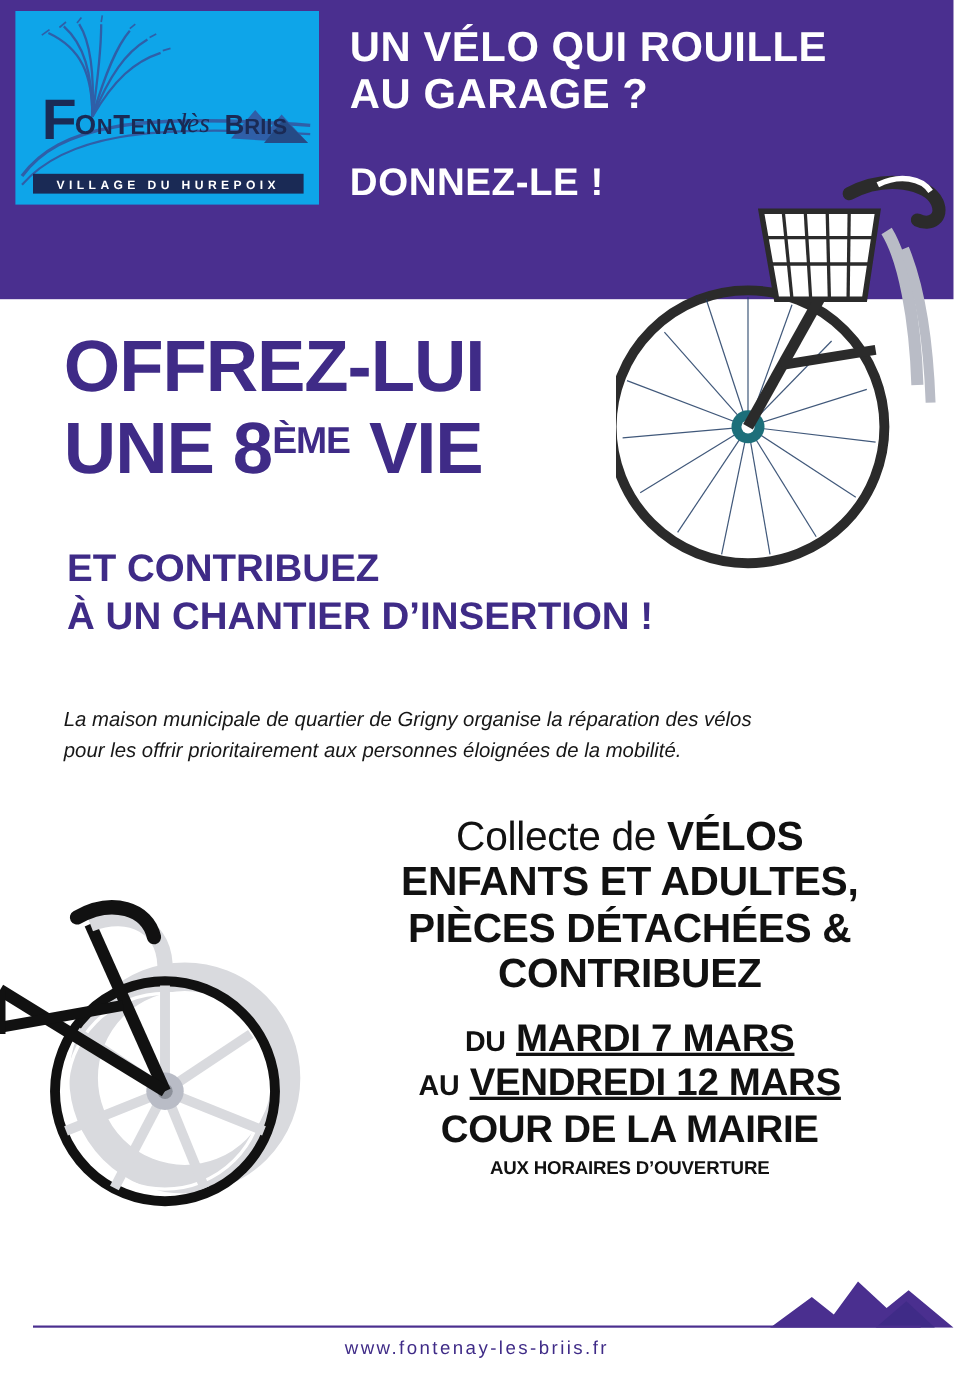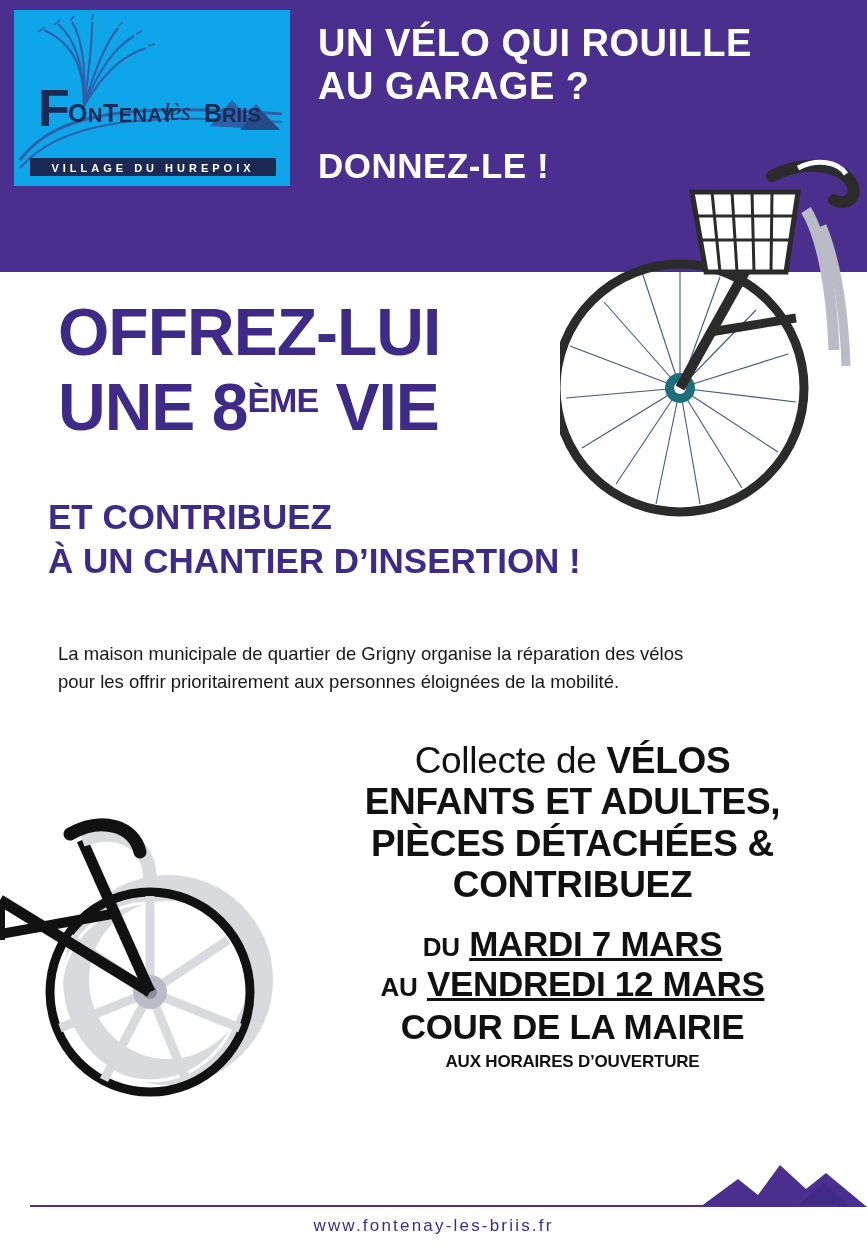--- a/index.html
+++ b/index.html
@@ -67,33 +67,34 @@
     color: #3f2b87;
     font-weight: bold;
     line-height: 0.98;
   }
   .headline .line1 { font-size: 66px; letter-spacing: -1px; }
   .headline .line2 { font-size: 66px; letter-spacing: -1px; margin-top: 10px; }
   .headline sup { font-size: 34px; vertical-align: 18px; }
 
   .subhead {
     position: absolute;
-    left: 48px; top: 495px;
+    left: 61px; top: 495px;
     width: 730px;
     color: #3f2b87;
     font-weight: bold;
     font-size: 35px;
     line-height: 1.25;
   }
 
   .blurb {
     position: absolute;
     left: 58px; top: 640px;
     width: 760px;
     color: #171717;
+    font-style: italic;
     font-size: 18.5px;
     line-height: 1.5;
   }
 
   
   .bike-bottom {
     position: absolute;
     left: 0px; top: 780px;
     width: 300px; height: 330px;
   }

